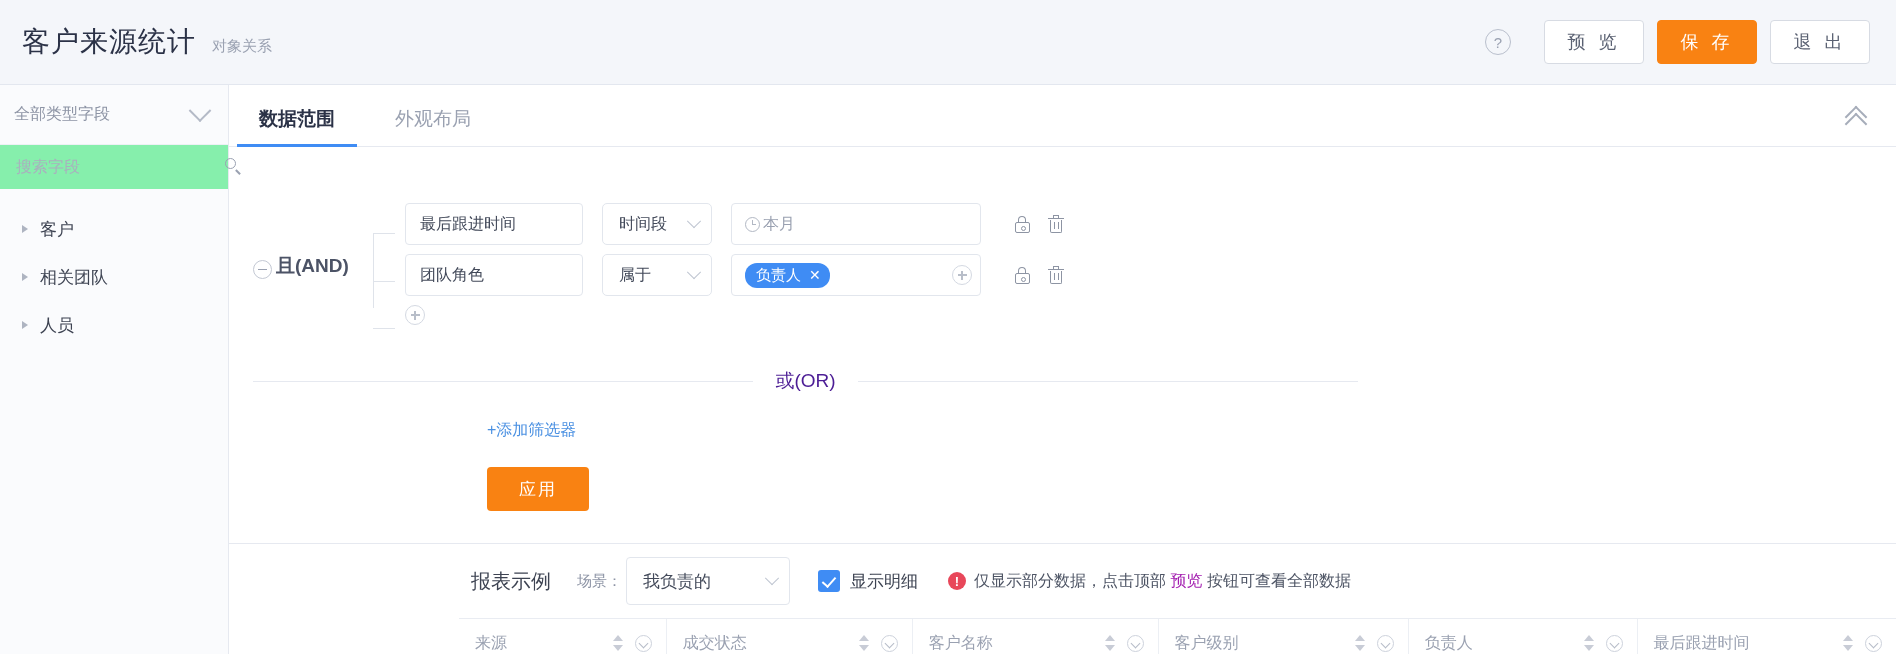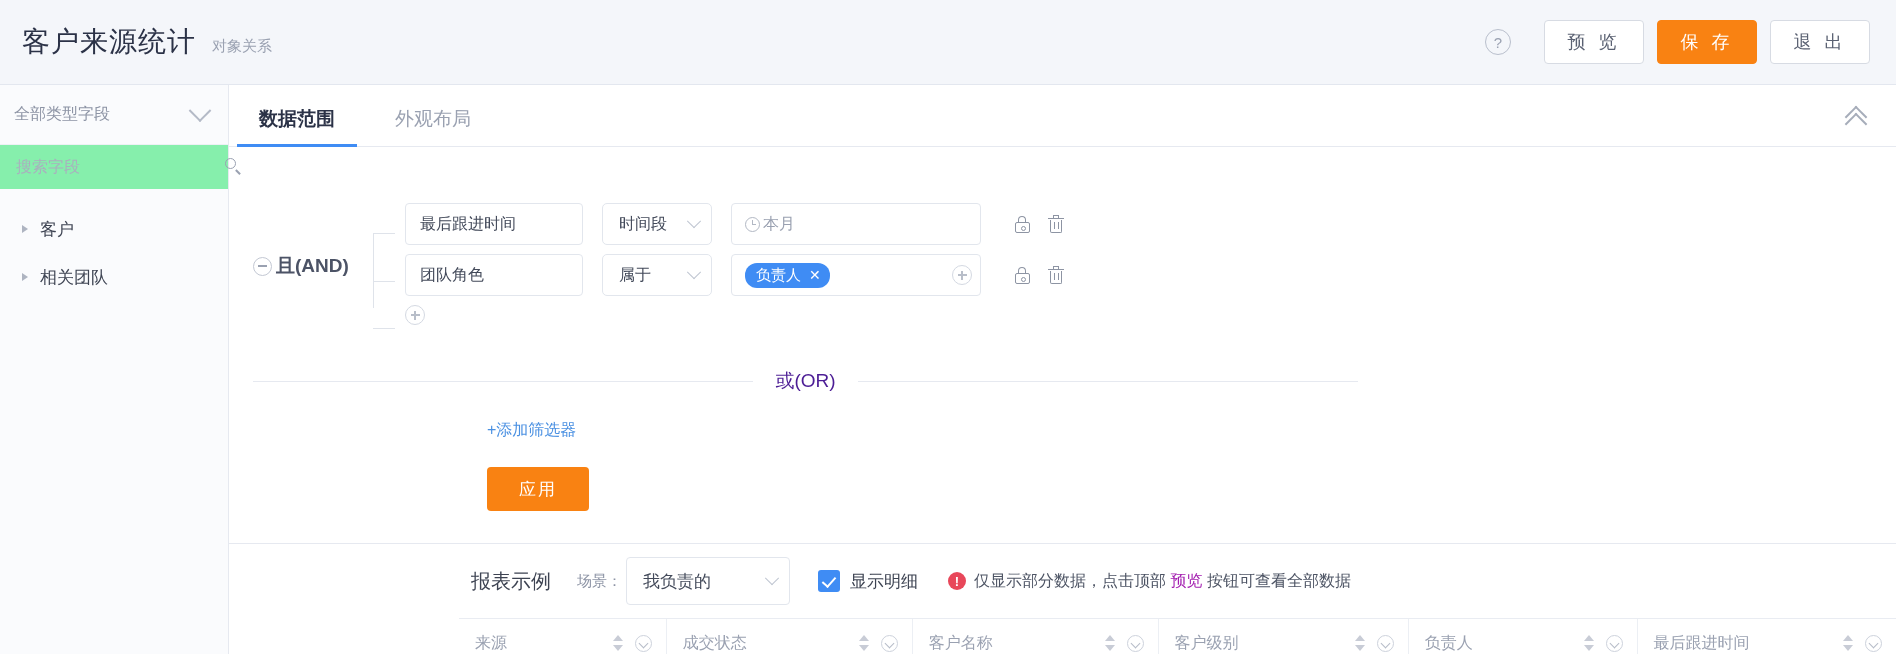--- a/index.html
+++ b/index.html
@@ -120,21 +120,21 @@
     border-left: 2.6px solid #a6adba; border-top: 2.6px solid #a6adba;
     transform: rotate(45deg);
   }
   .collapse-icon .ch1 { top: 4px; }
   .collapse-icon .ch2 { top: 11px; }
 
   .filters-area { padding: 56px 0 0 0; }
 
   .cond-block { display: flex; align-items: flex-start; padding-left: 24px; }
   .and-node {
-    display: flex; align-items: center; margin-top: 50px; width: 116px;
+    display: flex; align-items: flex-end; margin-top: 50px; width: 116px;
   }
   .minus-circle {
     width: 19px; height: 19px; border-radius: 50%; border: 1.4px solid #c3c8d3;
     position: relative; margin-right: 4px; cursor: pointer; box-sizing: border-box;
   }
   .minus-circle::after {
     content:''; position:absolute; left:4px; top:7.5px; width:9px; height:1.6px; background:#9aa1b1;
   }
   .and-label { font-size: 19px; font-weight: bold; color: #4c5costly; color:#4c5366; }
 
@@ -336,20 +336,24 @@
         <div class="mag"></div>
       </div>
       <div class="tree">
         <div class="tree-item">
           <span class="caret-right"></span>
           <span>客户</span>
         </div>
         <div class="tree-item">
           <span class="caret-right"></span>
           <span>相关团队</span>
+        </div>
+        <div class="tree-item">
+          <span class="caret-right"></span>
+          <span>人员</span>
         </div>
       </div>
     </div>
 
     <div class="main">
 
       <div class="tabs-row">
         <div class="tab active">数据范围</div>
         <div class="tab">外观布局</div>
         <div class="collapse-icon">

